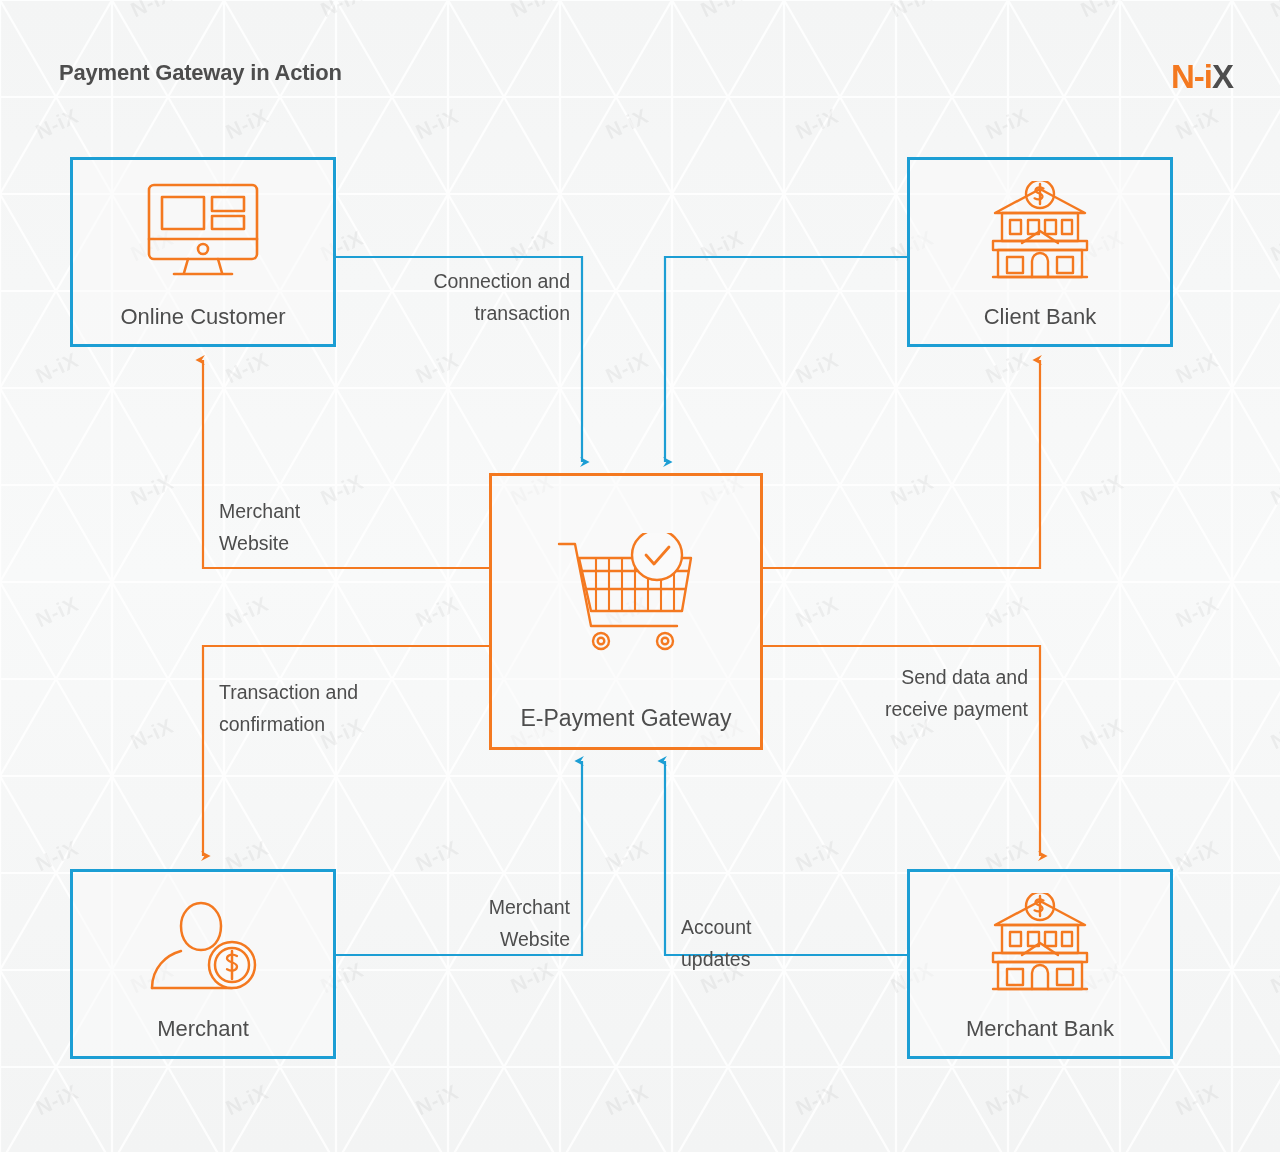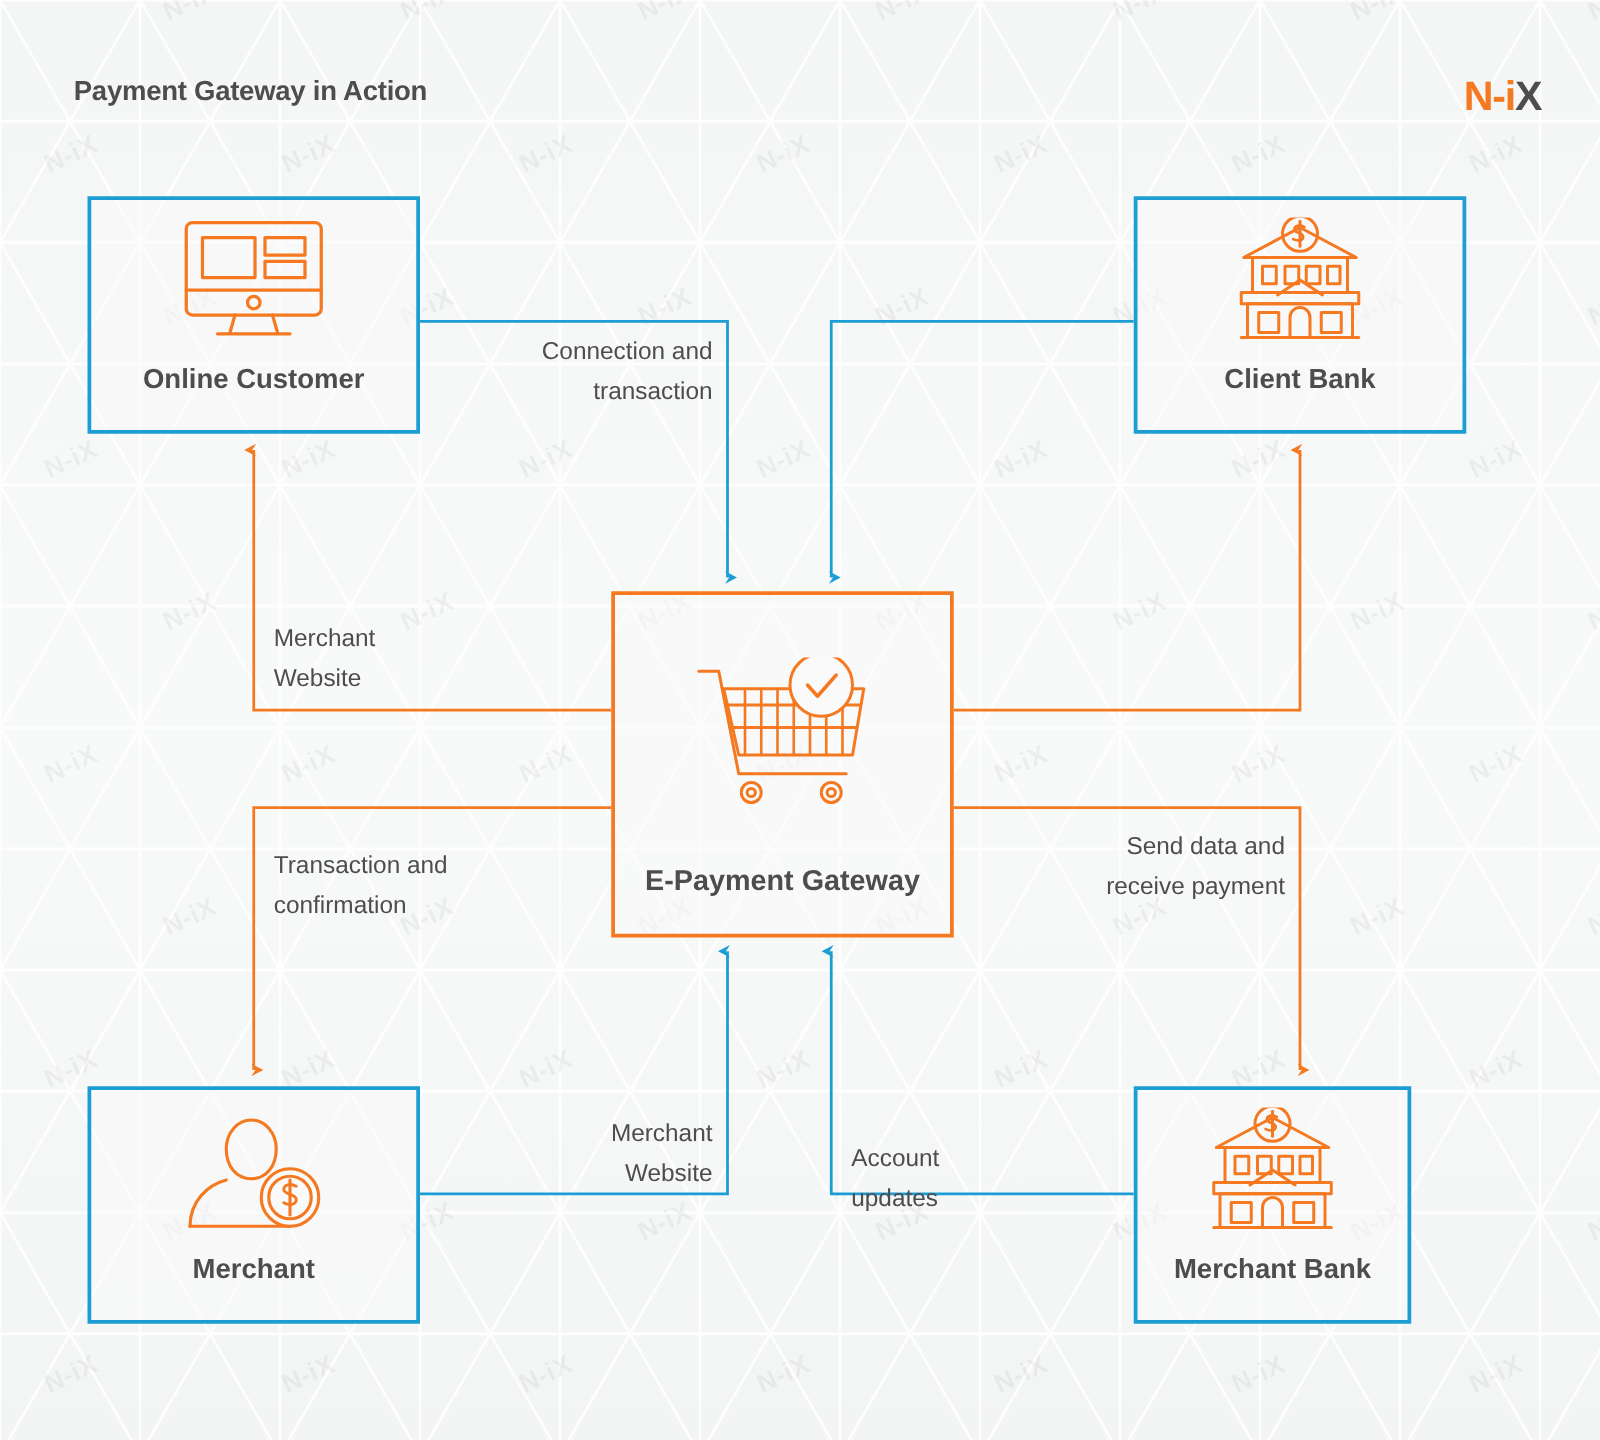--- a/index.html
+++ b/index.html
@@ -79,32 +79,32 @@
 
   .node-icon {
     display: flex;
     align-items: center;
     justify-content: center;
     flex: 1 1 auto;
     width: 100%;
   }
   .node-label {
     font-size: 22px;
-    font-weight: bold;
+    font-weight: normal;
     color: #4d4d4d;
     text-align: center;
     line-height: 1.25;
-    padding-bottom: 28px;
+    padding-bottom: 14px;
   }
   .node.orange .node-label { font-size: 23px; }
 
   #node-online-customer { left: 70px;  top: 157px;  width: 266px; height: 190px; }
   #node-client-bank     { left: 907px; top: 157px;  width: 266px; height: 190px; }
   #node-merchant        { left: 70px;  top: 869px;  width: 266px; height: 190px; }
-  #node-merchant-bank   { left: 907px; top: 869px;  width: 222px; height: 190px; }
+  #node-merchant-bank   { left: 907px; top: 869px;  width: 266px; height: 190px; }
   #node-gateway         { left: 489px; top: 473px;  width: 274px; height: 277px; }
 
   #node-gateway .node-icon { padding-top: 10px; }
 
   
   #connectors {
     position: absolute;
     inset: 0;
     pointer-events: none;
   }

